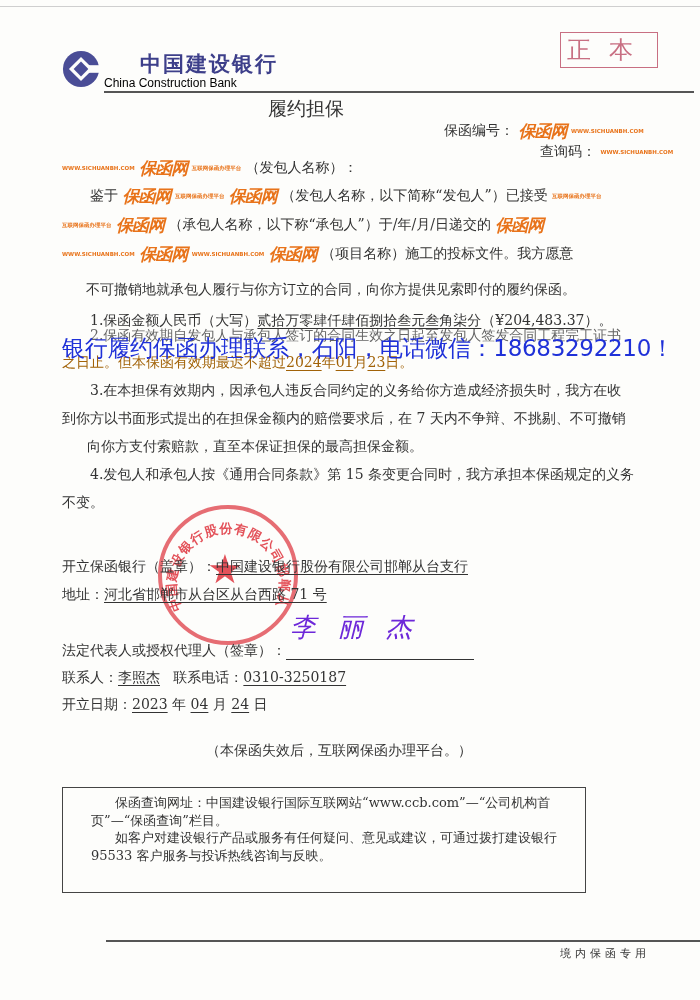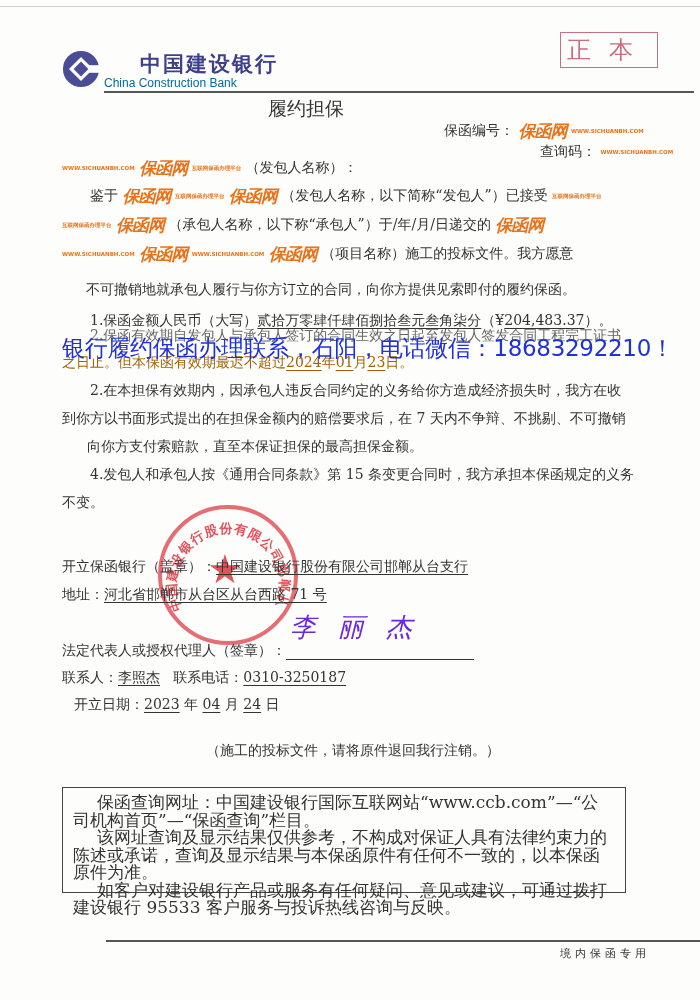--- a/index.html
+++ b/index.html
@@ -6,36 +6,36 @@
   body {
     width:700px; height:1000px; position:relative; overflow:hidden;
     background:#fdfdfb;
     font-family:"DejaVu Serif","Liberation Serif",serif;
     color:#2a2a2a;
   }
   .abs { position:absolute; }
   .topline { left:0; top:6px; width:700px; height:1px; background:#cfcfcf; }
   .logo { left:62px; top:50px; width:38px; height:38px; }
   .bank-cn { left:104px; top:50px; font-family:"DejaVu Sans","Liberation Sans",sans-serif; font-weight:bold; font-size:21px; letter-spacing:2px; color:#3d3f8a;margin-left:36px; }
-  .bank-en { left:104px; top:76px; font-family:"Liberation Sans","DejaVu Sans",sans-serif; font-size:12px; color:#0369a1; }
+  .bank-en { left:104px; top:76px; font-family:"Liberation Sans","DejaVu Sans",sans-serif; font-size:12px; color:#000000; }
   .header-rule { left:104px; top:91px; width:590px; height:2px; background:#555; }
   .stamp-zb { left:560px; top:32px; width:96px; height:34px; border:1.5px solid #c86f82; color:#c86f82; font-size:24px; text-align:center; line-height:34px; letter-spacing:18px; font-family:"DejaVu Sans",sans-serif; font-weight:300; }
   .doc-title { left:0; width:612px; top:96px; text-align:center; font-size:19px; color:#333; }
   .wm { display:inline-block; font-family:"DejaVu Sans",sans-serif; font-weight:bold; color:#e8731a; vertical-align:middle; }
   .wm-big { font-size:17px; font-style:italic; letter-spacing:-1px; }
   .wm-small { font-size:5.5px; line-height:6px; color:#e8731a; font-weight:bold; }
   .line { left:62px; font-size:14px; line-height:20px; white-space:nowrap; color:#333; }
   .u { text-decoration:underline; text-underline-offset:3px; }
   .overlay { left:62px; top:333px; font-family:"DejaVu Sans","Liberation Sans",sans-serif; font-size:23px; color:#1f31d8; font-weight:normal; letter-spacing:-0.3px; white-space:nowrap; }
   .seal { left:158px; top:505px; width:140px; height:140px; border:4px solid rgba(222,60,70,.75); border-radius:50%; box-sizing:border-box; }
   .seal-text { position:absolute; left:0; top:0; width:132px; height:132px; }
   .star { position:absolute; left:45px; top:40px; font-size:40px; color:rgba(222,50,60,.85); line-height:1; }
   .sign-line { left:286px; top:659px; width:188px; height:1px; background:#333; }
   .signature { left:290px; top:610px; font-family:"DejaVu Serif",serif; font-size:26px; color:#6d28d9; letter-spacing:22px; font-style:italic; }
-  .notice-box { left:62px; top:787px; width:564px; height:106px; border:1px solid #444; box-sizing:border-box; padding:6px 10px; font-size:17px; line-height:17.5px; color:#333; }
+  .notice-box { left:62px; top:787px; width:524px; height:106px; border:1px solid #444; box-sizing:border-box; padding:6px 28px; font-size:13px; line-height:17.5px; color:#333; }
   .notice-box p { margin:0; text-indent:24px; }
   .bottom-rule { left:106px; top:940px; width:594px; height:1.5px; background:#555; }
   .footer-tag { left:560px; top:946px; font-size:11px; letter-spacing:4px; color:#333; font-family:"DejaVu Sans",sans-serif;text-align:right; }
 </style>
 </head>
 <body>
 
 <div class="abs topline"></div>
 
 <svg class="abs logo" viewBox="0 0 40 40">
@@ -95,21 +95,21 @@
   <span>1.保函金额人民币（大写）</span><span class="u">贰拾万零肆仟肆佰捌拾叁元叁角柒分</span><span>（¥</span><span class="u">204,483.37</span><span>）。</span>
 </div>
 
 <div class="abs line" style="top:325px; left:90px; color:#666;">2.保函有效期自发包人与承包人签订的合同生效之日起至发包人签发合同工程完工证书</div>
 <div class="abs line" style="top:352px; color:#a16207;">
   <span>之日止。但本保函有效期最迟不超过</span><span class="u">2024</span><span>年</span><span class="u">01</span><span>月</span><span class="u">23</span><span>日。</span>
 </div>
 
 <div class="abs overlay">银行履约保函办理联系，石阳，电话微信：18683292210！</div>
 
-<div class="abs line" style="top:380px; left:90px;">2.在本担保有效期内，因承包人违反合同约定的义务给你方造成经济损失时，我方在收</div>
+<div class="abs line" style="top:380px; left:90px;">3.在本担保有效期内，因承包人违反合同约定的义务给你方造成经济损失时，我方在收</div>
 <div class="abs line" style="top:408px;">到你方以书面形式提出的在担保金额内的赔偿要求后，在 7 天内不争辩、不挑剔、不可撤销</div>
 <div class="abs line" style="top:436px;margin-left:25px;">向你方支付索赔款，直至本保证担保的最高担保金额。</div>
 
 <div class="abs line" style="top:464px; left:90px;">4.发包人和承包人按《通用合同条款》第 15 条变更合同时，我方承担本保函规定的义务</div>
 <div class="abs line" style="top:492px;">不变。</div>
 
 <div class="abs seal">
   <svg class="seal-text" viewBox="0 0 132 132">
     <defs>
         <path id="sealArc" d="M 20 100 A 52 52 0 1 1 112 100"></path>
@@ -130,26 +130,25 @@
 
 <div class="abs signature">李丽杰</div>
 <div class="abs line" style="top:640px;">
   <span>法定代表人或授权代理人（签章）：</span>
 </div>
 <div class="abs sign-line"></div>
 
 <div class="abs line" style="top:667px;">
   <span>联系人：</span><span class="u">李照杰</span>&nbsp;&nbsp;&nbsp;<span>联系电话：</span><span class="u">0310-3250187</span>
 </div>
-<div class="abs line" style="top:694px;margin-left:12px;">
+<div class="abs line" style="top:694px;">
   <span>开立日期：</span><span class="u">2023</span> <span>年</span> <span class="u">04</span> <span>月</span> <span class="u">24</span> <span>日</span>
 </div>
 
-<div class="abs line" style="top:740px; left:206px;">（施工的投标文件，请将原件退回我行注销。）</div>
+<div class="abs line" style="top:740px; left:206px;">（本保函失效后，互联网保函办理平台。）</div>
 
 <div class="abs notice-box">
   <p>保函查询网址：中国建设银行国际互联网站“www.ccb.com”—“公司机构首页”—“保函查询”栏目。</p>
-  <p>该网址查询及显示结果仅供参考，不构成对保证人具有法律约束力的陈述或承诺，查询及显示结果与本保函原件有任何不一致的，以本保函原件为准。</p>
   <p>如客户对建设银行产品或服务有任何疑问、意见或建议，可通过拨打建设银行 95533 客户服务与投诉热线咨询与反映。</p>
 </div>
 
 <div class="abs bottom-rule"></div>
 <div class="abs footer-tag">境内保函专用</div>
 
 </body></html>

